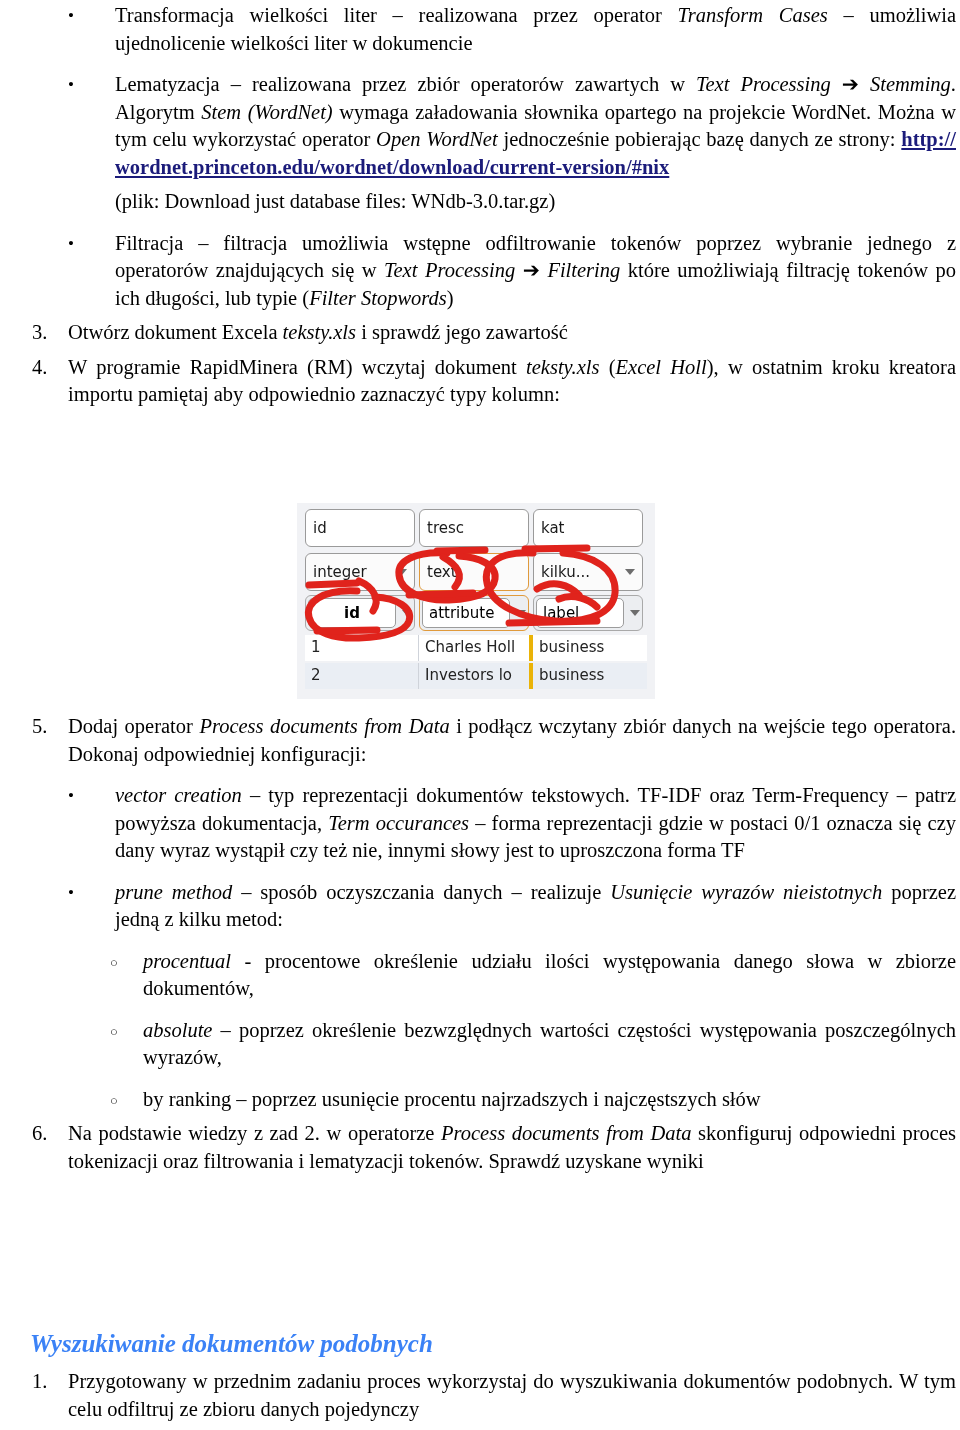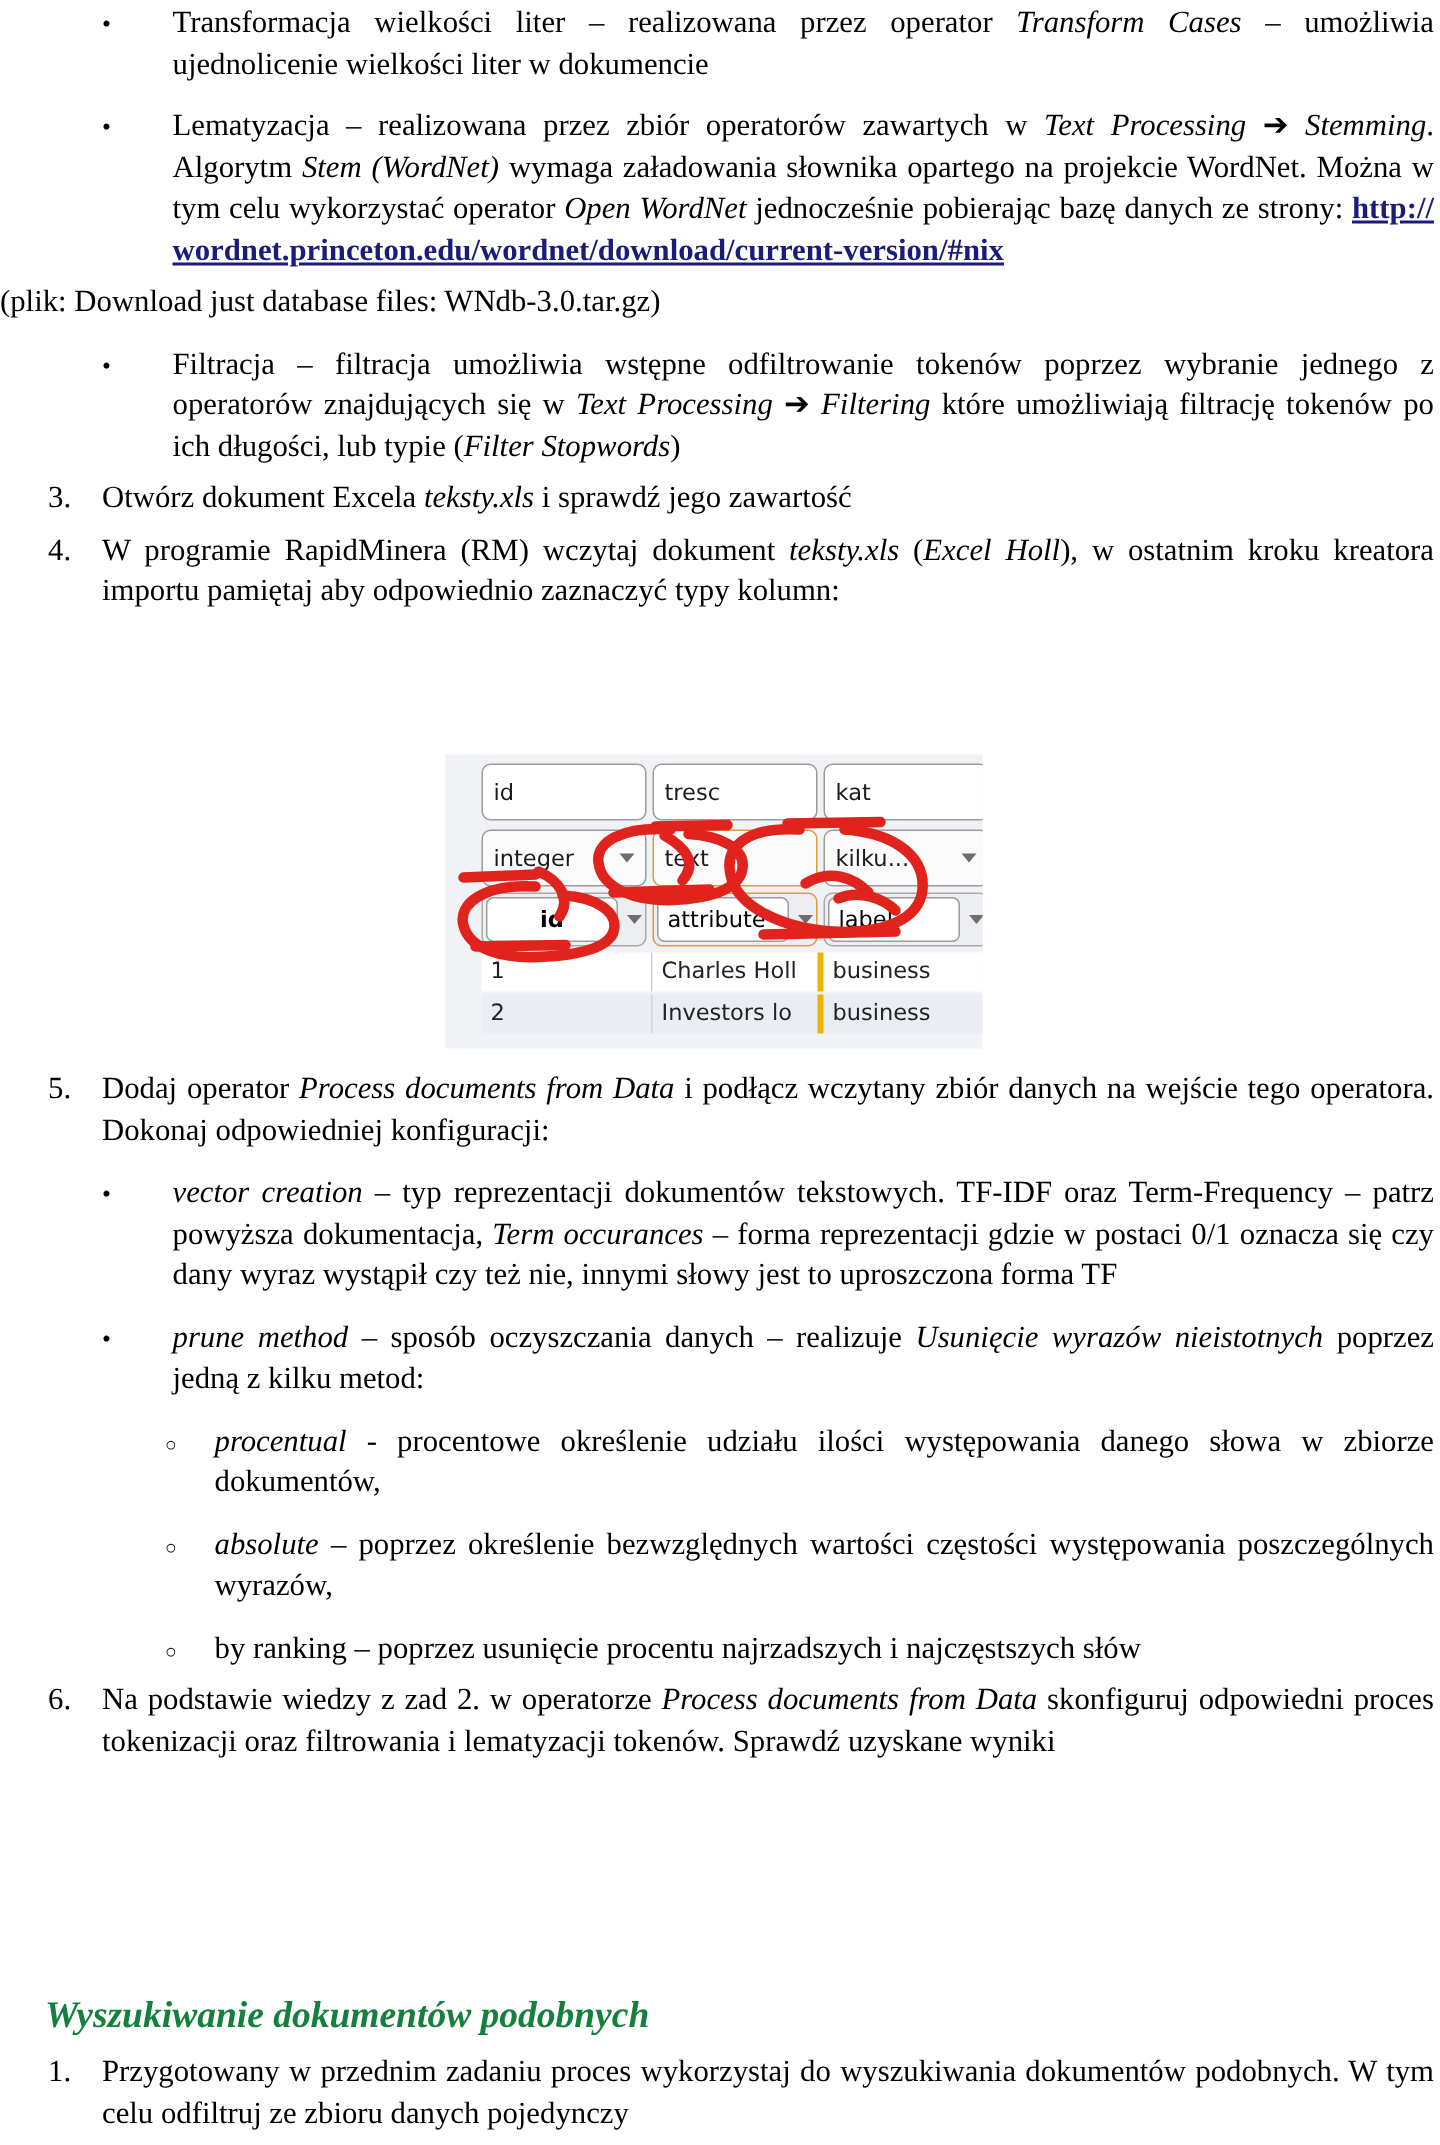--- a/index.html
+++ b/index.html
@@ -69,58 +69,58 @@
   }
   .bullet2 > .mk {
     position: absolute;
     left: 110px;
     top: 0;
     font-size: 13px;
     line-height: 29px;
   }
 
   
-  .plain115 { padding-right: 2px; }
+  .plain115 { padding-left: 115px; padding-right: 2px; }
 
   i, .i { font-style: italic; }
 
   a.link, .link {
     color: #1b1b7a;
     font-weight: bold;
     text-decoration: underline;
     word-break: break-all;
   }
 
   .gap-sm { height: 7px; }
   .gap-md { height: 14px; }
 
   .heading {
     font-size: 25px;
     font-style: italic;
     font-weight: bold;
     line-height: 34px;
     padding-left: 30px;
-    color: #15803d;
+    color: #3b82f6;
   }
 
   
   .rm-shot {
     position: absolute;
     left: 297px;
     top: 503px;
     width: 358px;
     height: 196px;
     background: #f1f2f5;
     border: 0;
     overflow: hidden;
     font-family: "DejaVu Sans", "Liberation Sans", sans-serif;
   }
   .rm-inner {
     position: absolute;
-    left: 24px;
+    left: 8px;
     top: 6px;
     width: 342px;
     height: 188px;
   }
   .rm-row { position: absolute; left: 0; width: 342px; display: flex; }
   .rm-cell {
     box-sizing: border-box;
     position: relative;
   }
   

